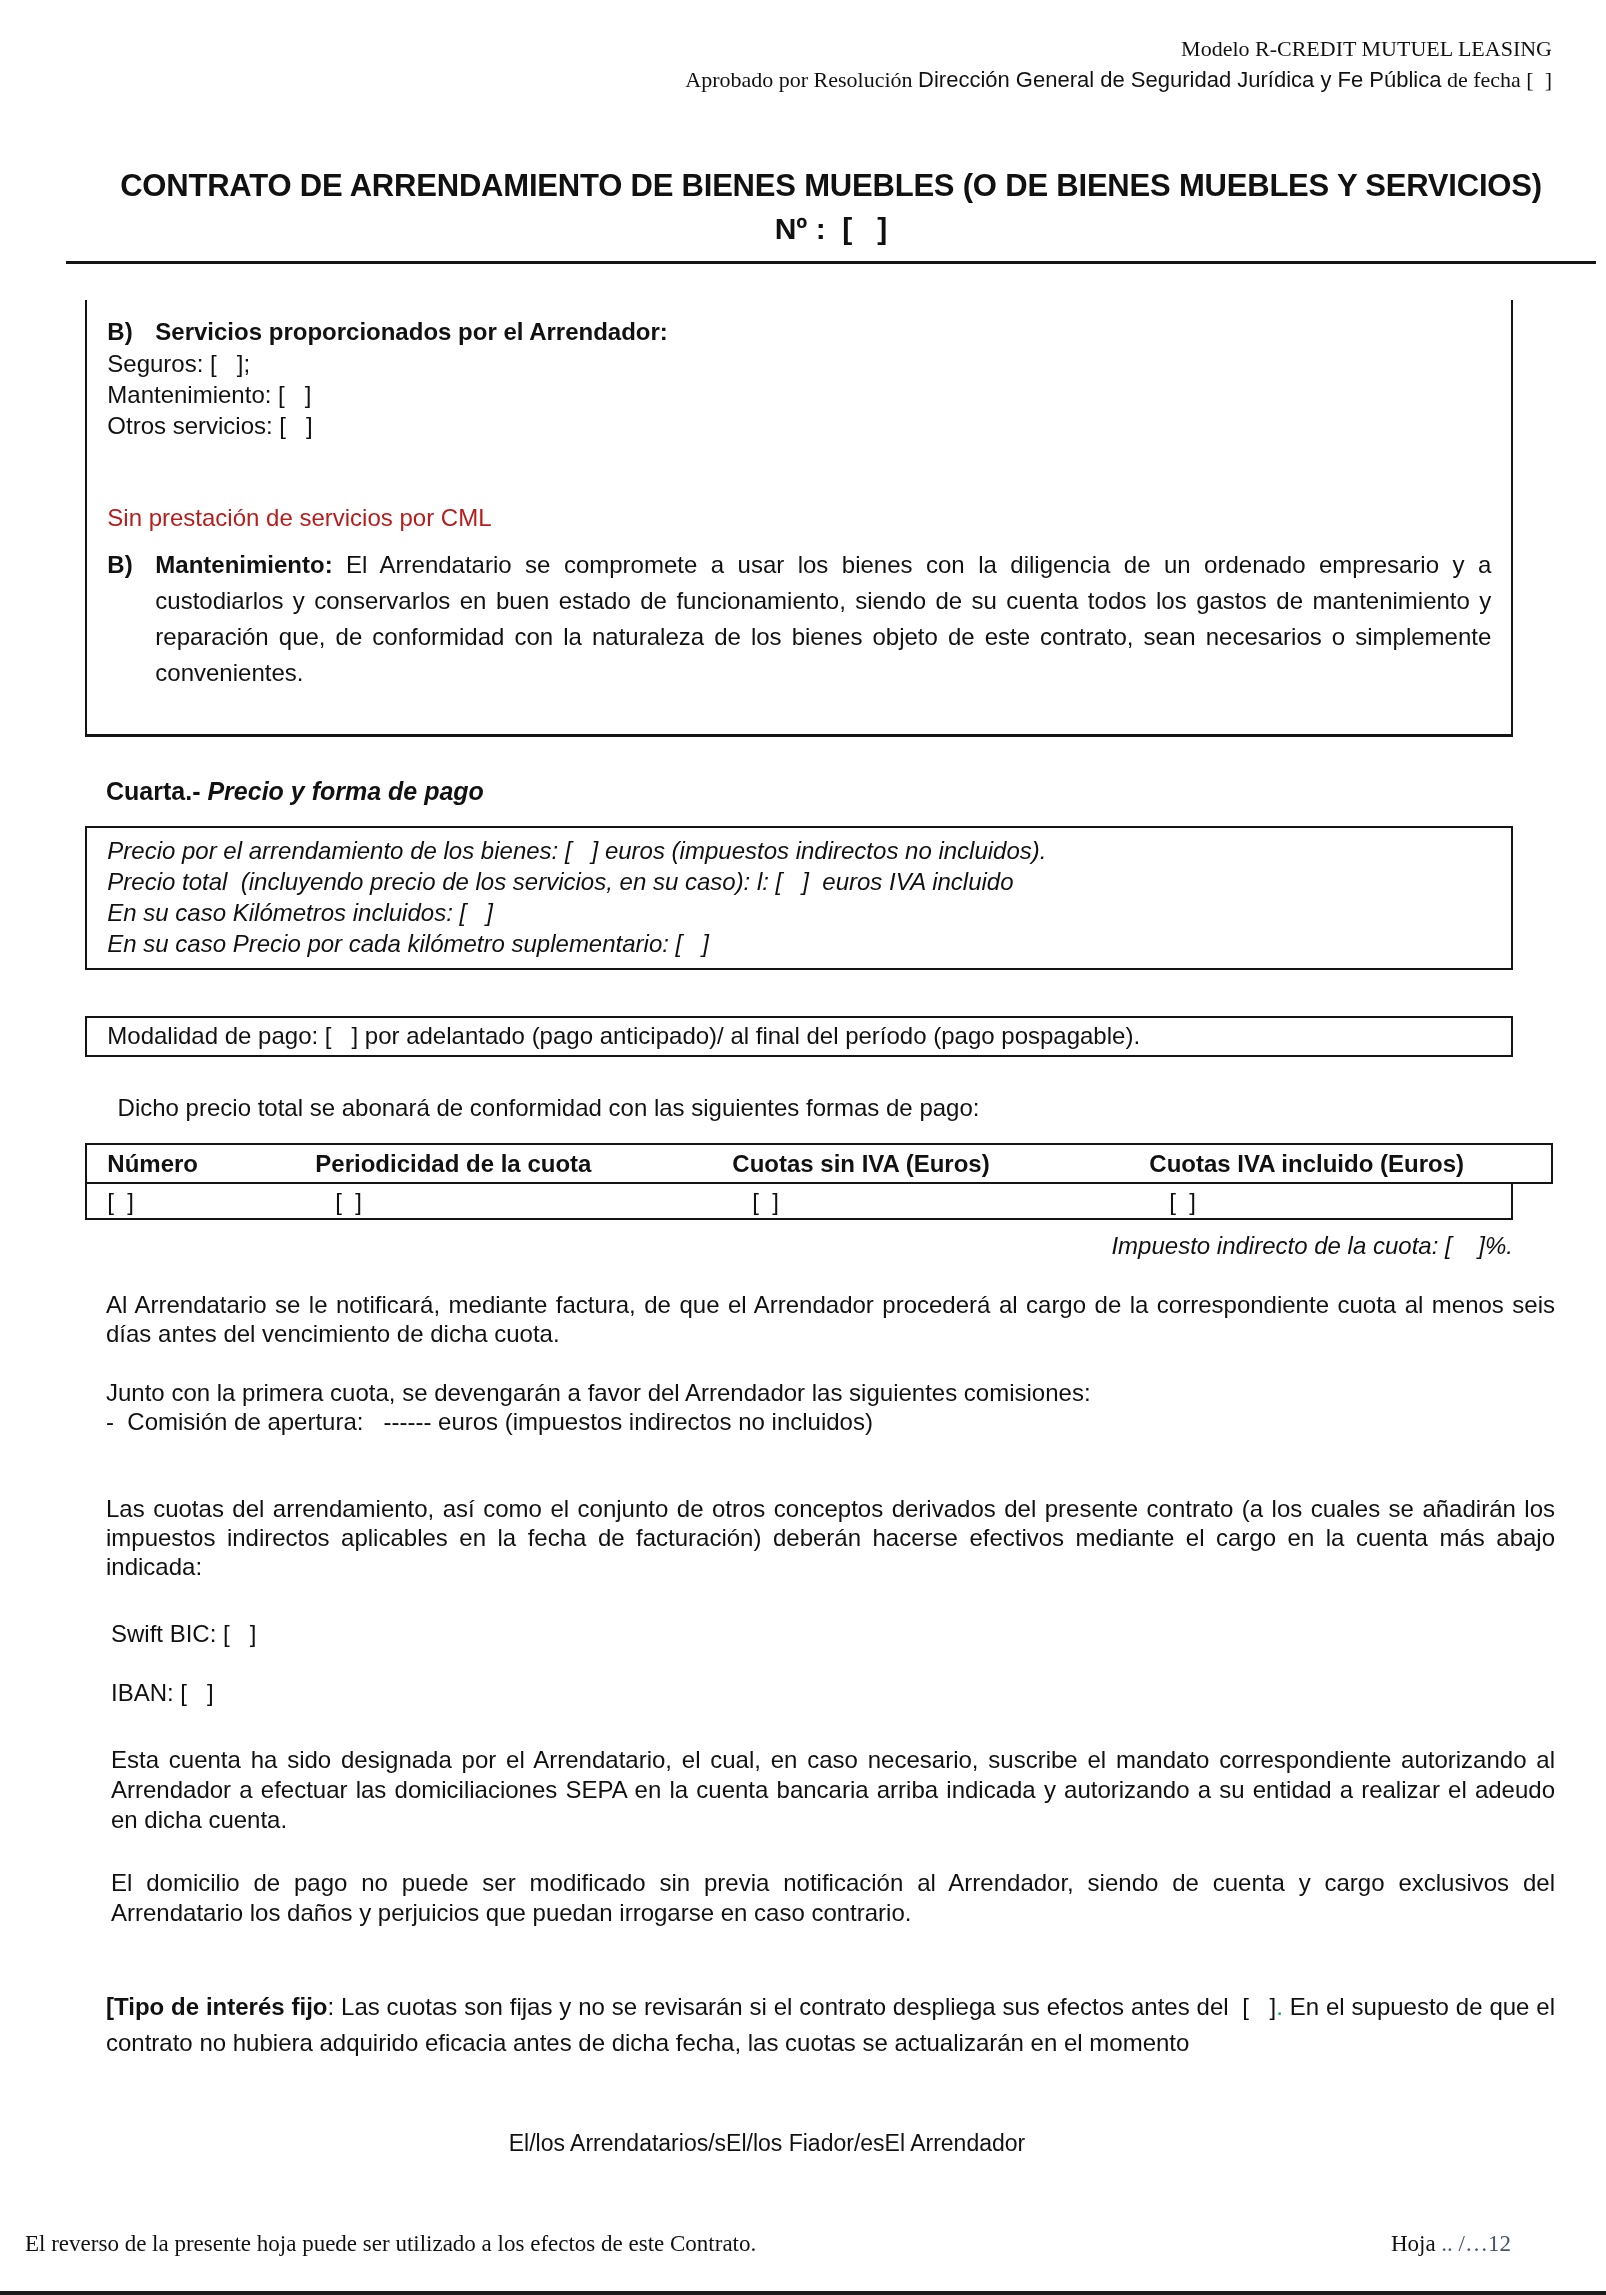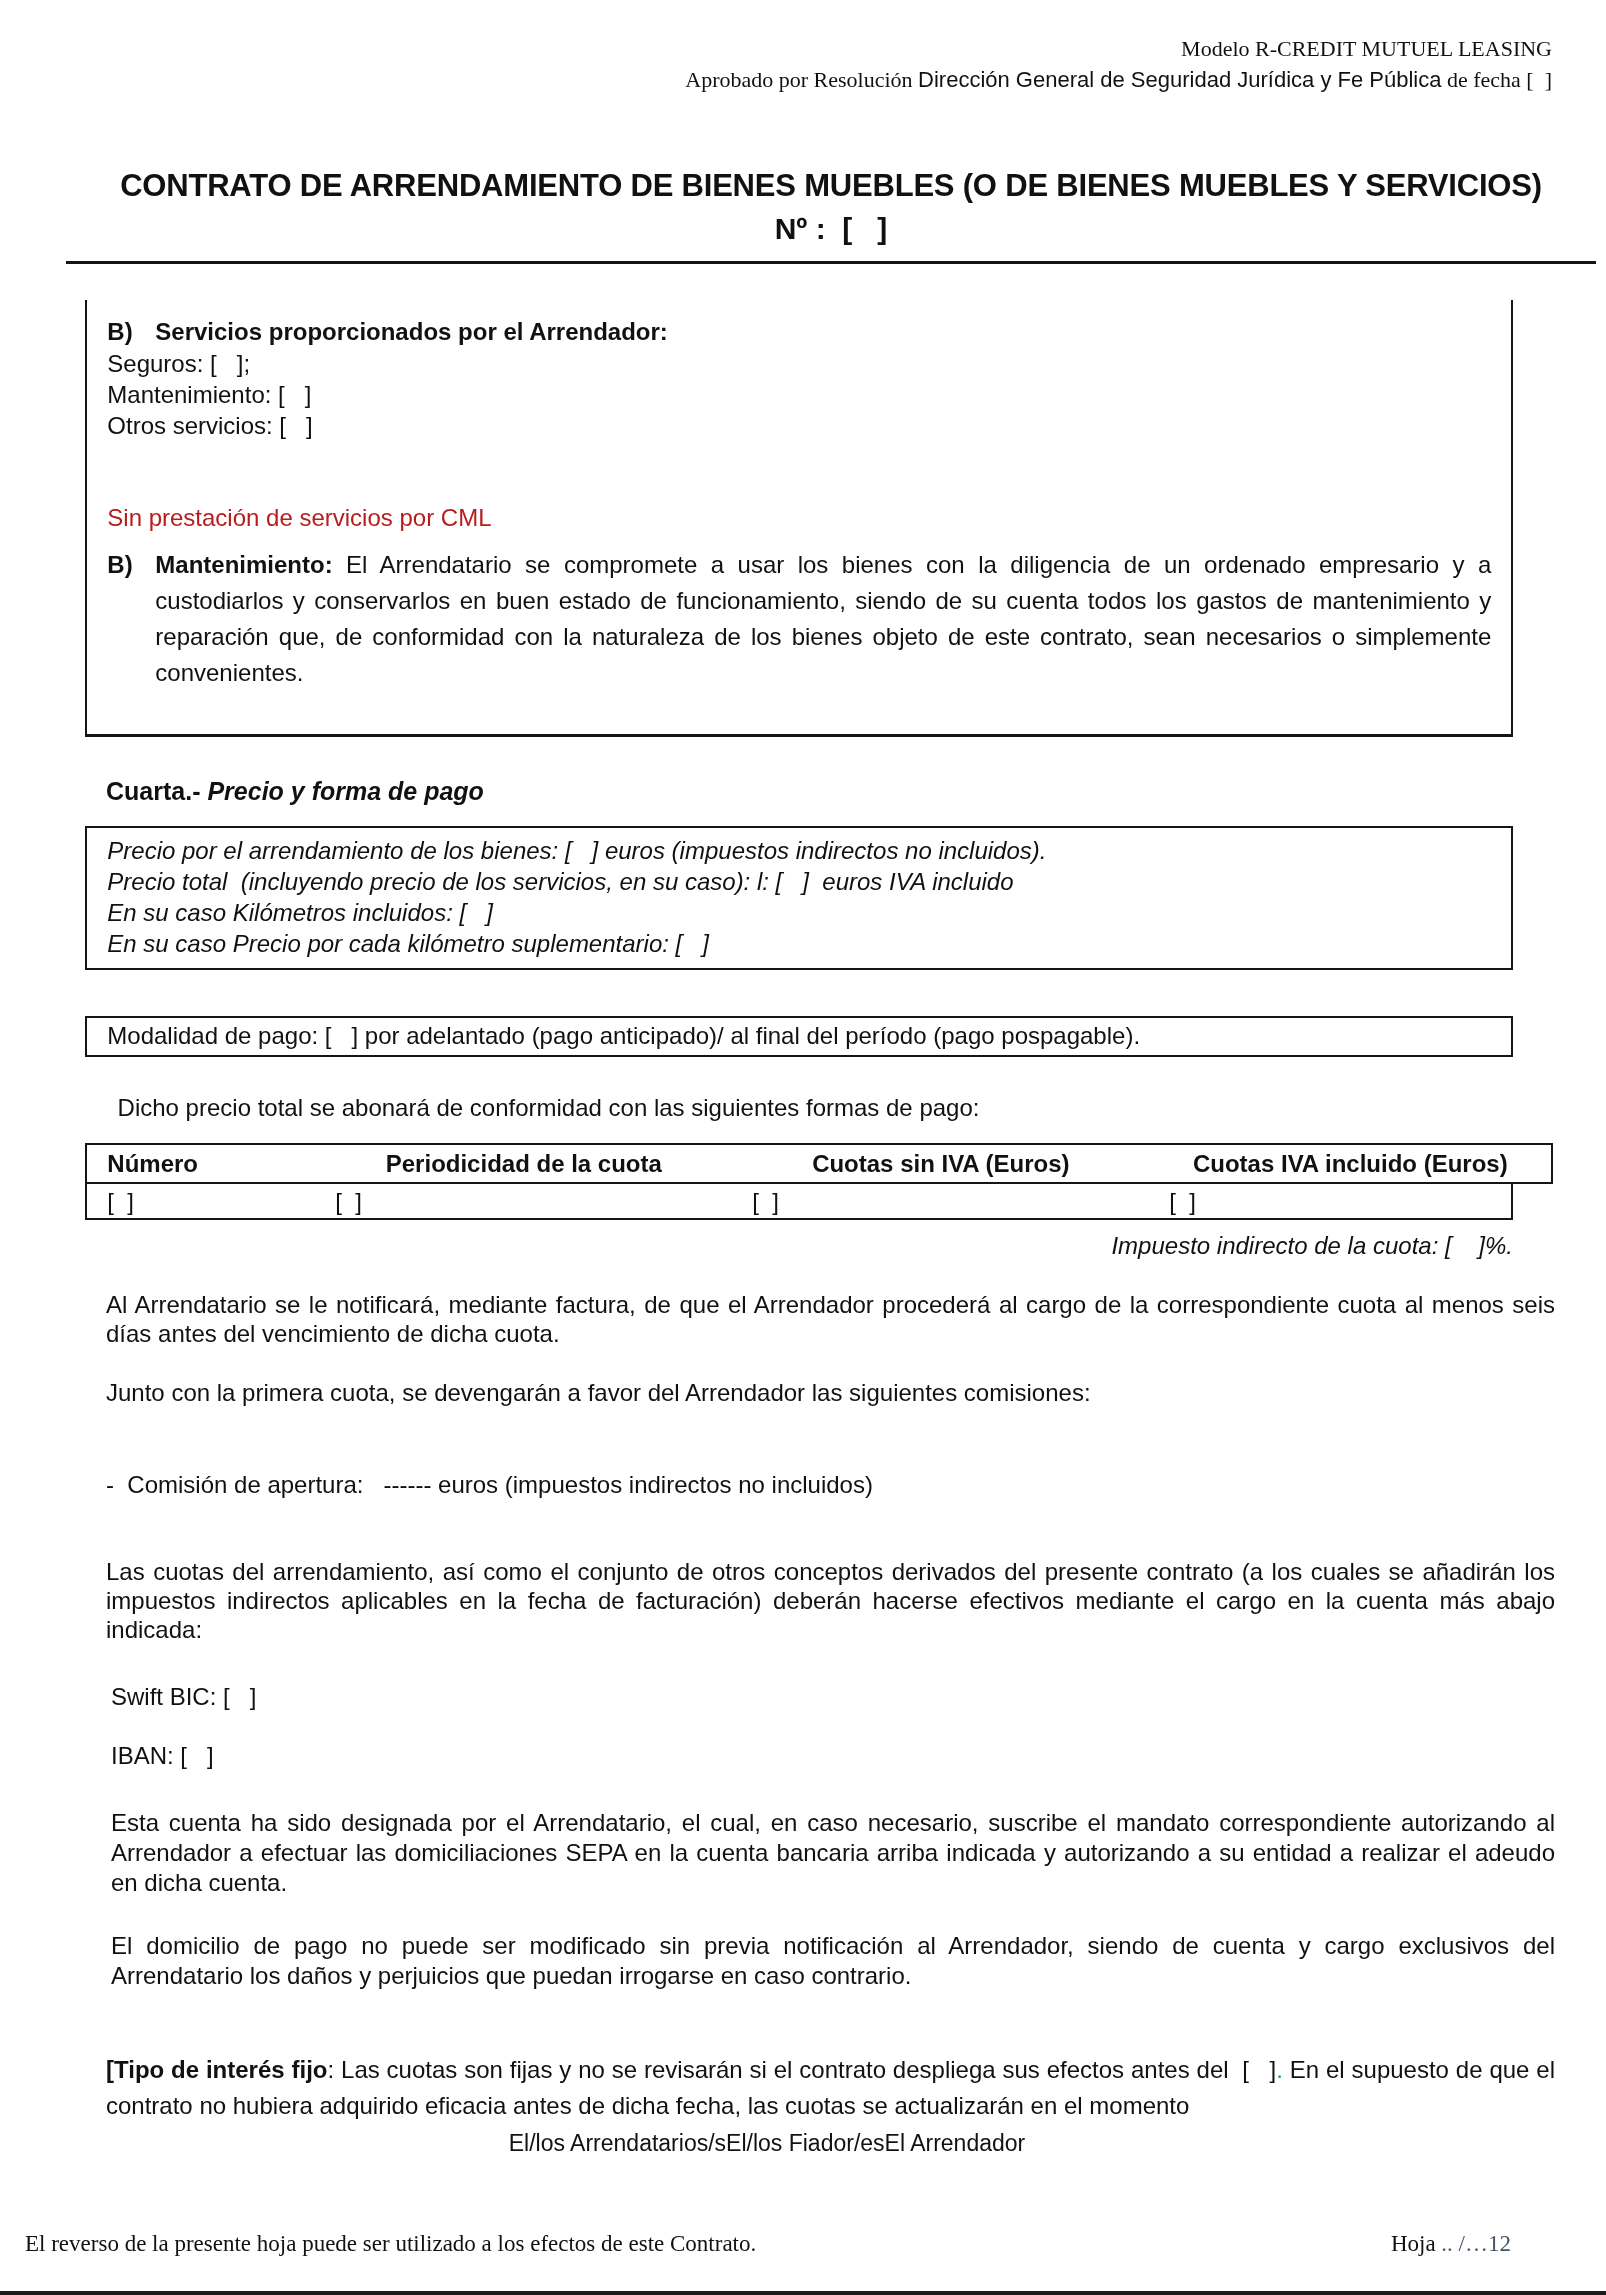--- a/index.html
+++ b/index.html
@@ -51,32 +51,32 @@
   .box3{margin-left:-20.7px;width:1428px;box-sizing:border-box;border:2.5px solid #151515;
     margin-top:46px;padding:3.3px 20px;line-height:30px;}
 
   .dicho{margin-top:36px;padding-left:11.6px;line-height:29px;}
 
   
   .pay-table-header{margin-left:-20.7px;width:1468px;box-sizing:border-box;border:2.5px solid #151515;
     margin-top:21.5px;display:grid;grid-template-columns:228px 417px 417px 1fr;
     font-weight:bold;line-height:35px;padding:0.8px 0;}
   .pay-table-header .c0{padding-left:20px;text-align:left;}
-  .pay-table-header .c{text-align:center;}
+  .pay-table-header .c{text-align:left;}
   .pay-table-row{margin-left:-20.7px;width:1428px;box-sizing:border-box;border:2.5px solid #151515;border-top:0;
     display:grid;grid-template-columns:228px 417px 417px 1fr;line-height:33px;padding:0.8px 0;}
   .pay-table-row .cell{padding-left:20px;}
 
   .tax-note{margin-top:11.6px;width:1407px;text-align:right;font-style:italic;line-height:28px;}
 
   .para{line-height:29px;}
   .just{text-align:justify;}
   .p-notify{margin-top:30px;}
   .p-junto{margin-top:30px;}
-  .p-comision{margin-top:63px;}
+  .p-comision{}
   .p-cuotas{margin-top:58px;}
   .p-swift{margin-top:38px;padding-left:5px;}
   .p-iban{margin-top:30px;padding-left:5px;}
   .p-cuenta{margin-top:38px;line-height:30px;padding-left:5px;}
   .p-domicilio{margin-top:33px;line-height:30px;padding-left:5px;}
   .p-tipo{margin-top:61px;line-height:36px;}
   .p-tipo .b{font-weight:bold;}
   .green-dot{color:#00B050;}
 
   

